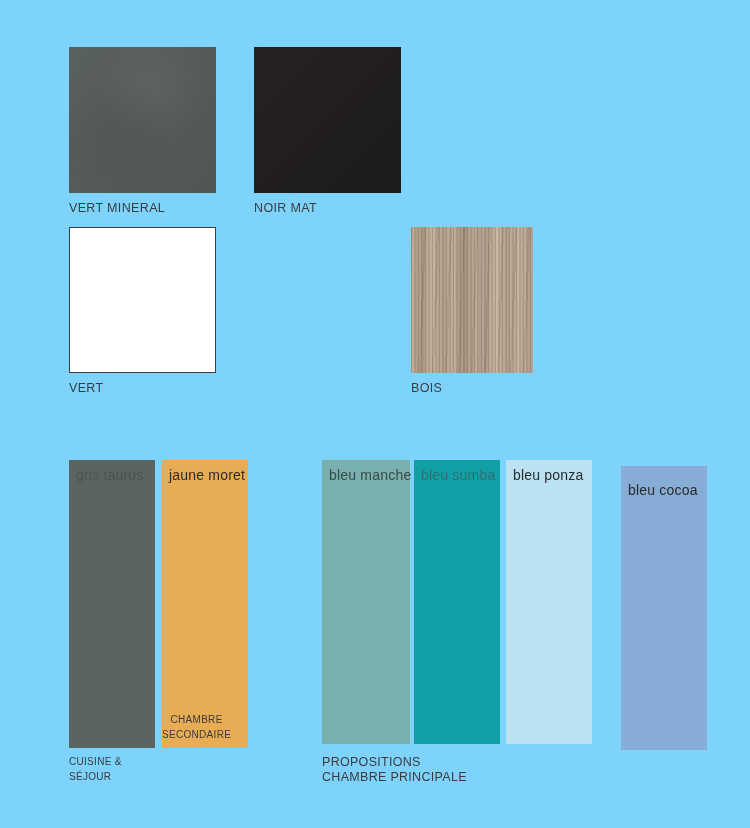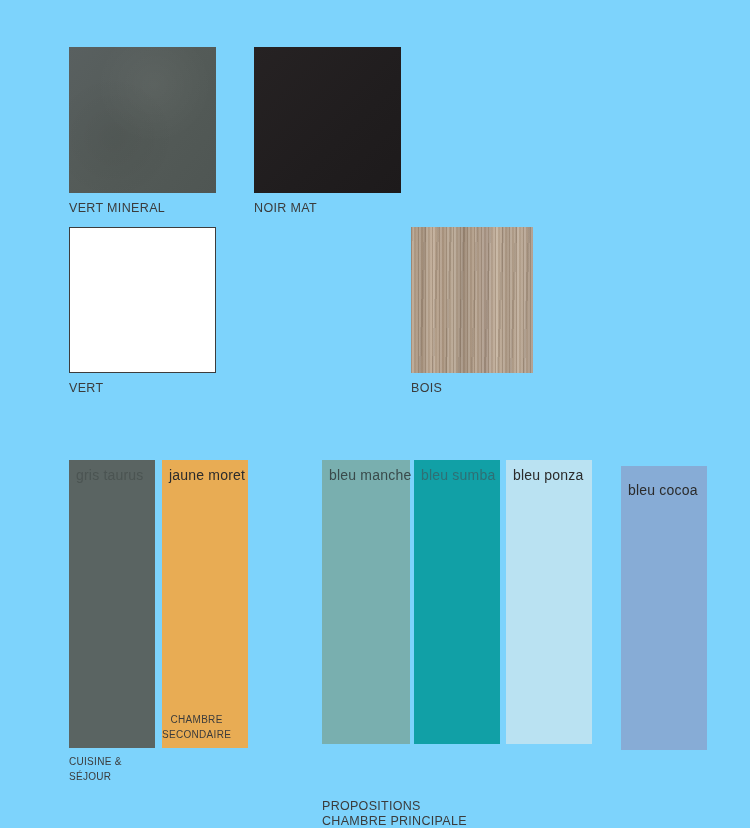--- a/index.html
+++ b/index.html
@@ -179,16 +179,16 @@
   <div class="bar" style="left:506px; top:460px; width:86px; height:284px;">
     <div class="bar-chip" style="height:284px; background:#BAE2F2;"></div>
     <div class="bar-name" style="color:#2b2b2b;">bleu ponza</div>
   </div>
 
   <div class="bar" style="left:609px; top:466px; width:86px; height:284px;margin-left:12px;">
     <div class="bar-chip" style="height:284px; background:#87ACD6;"></div>
     <div class="bar-name" style="color:#2b2b2b; top:16px;">bleu cocoa</div>
   </div>
 
-  <div class="group-caption" style="left:322px; top:755px;margin-top:44px;">PROPOSITIONS
+  <div class="group-caption" style="left:322px; top:755px;">PROPOSITIONS
 CHAMBRE PRINCIPALE</div>
 
 </div>
 
 </body></html>

